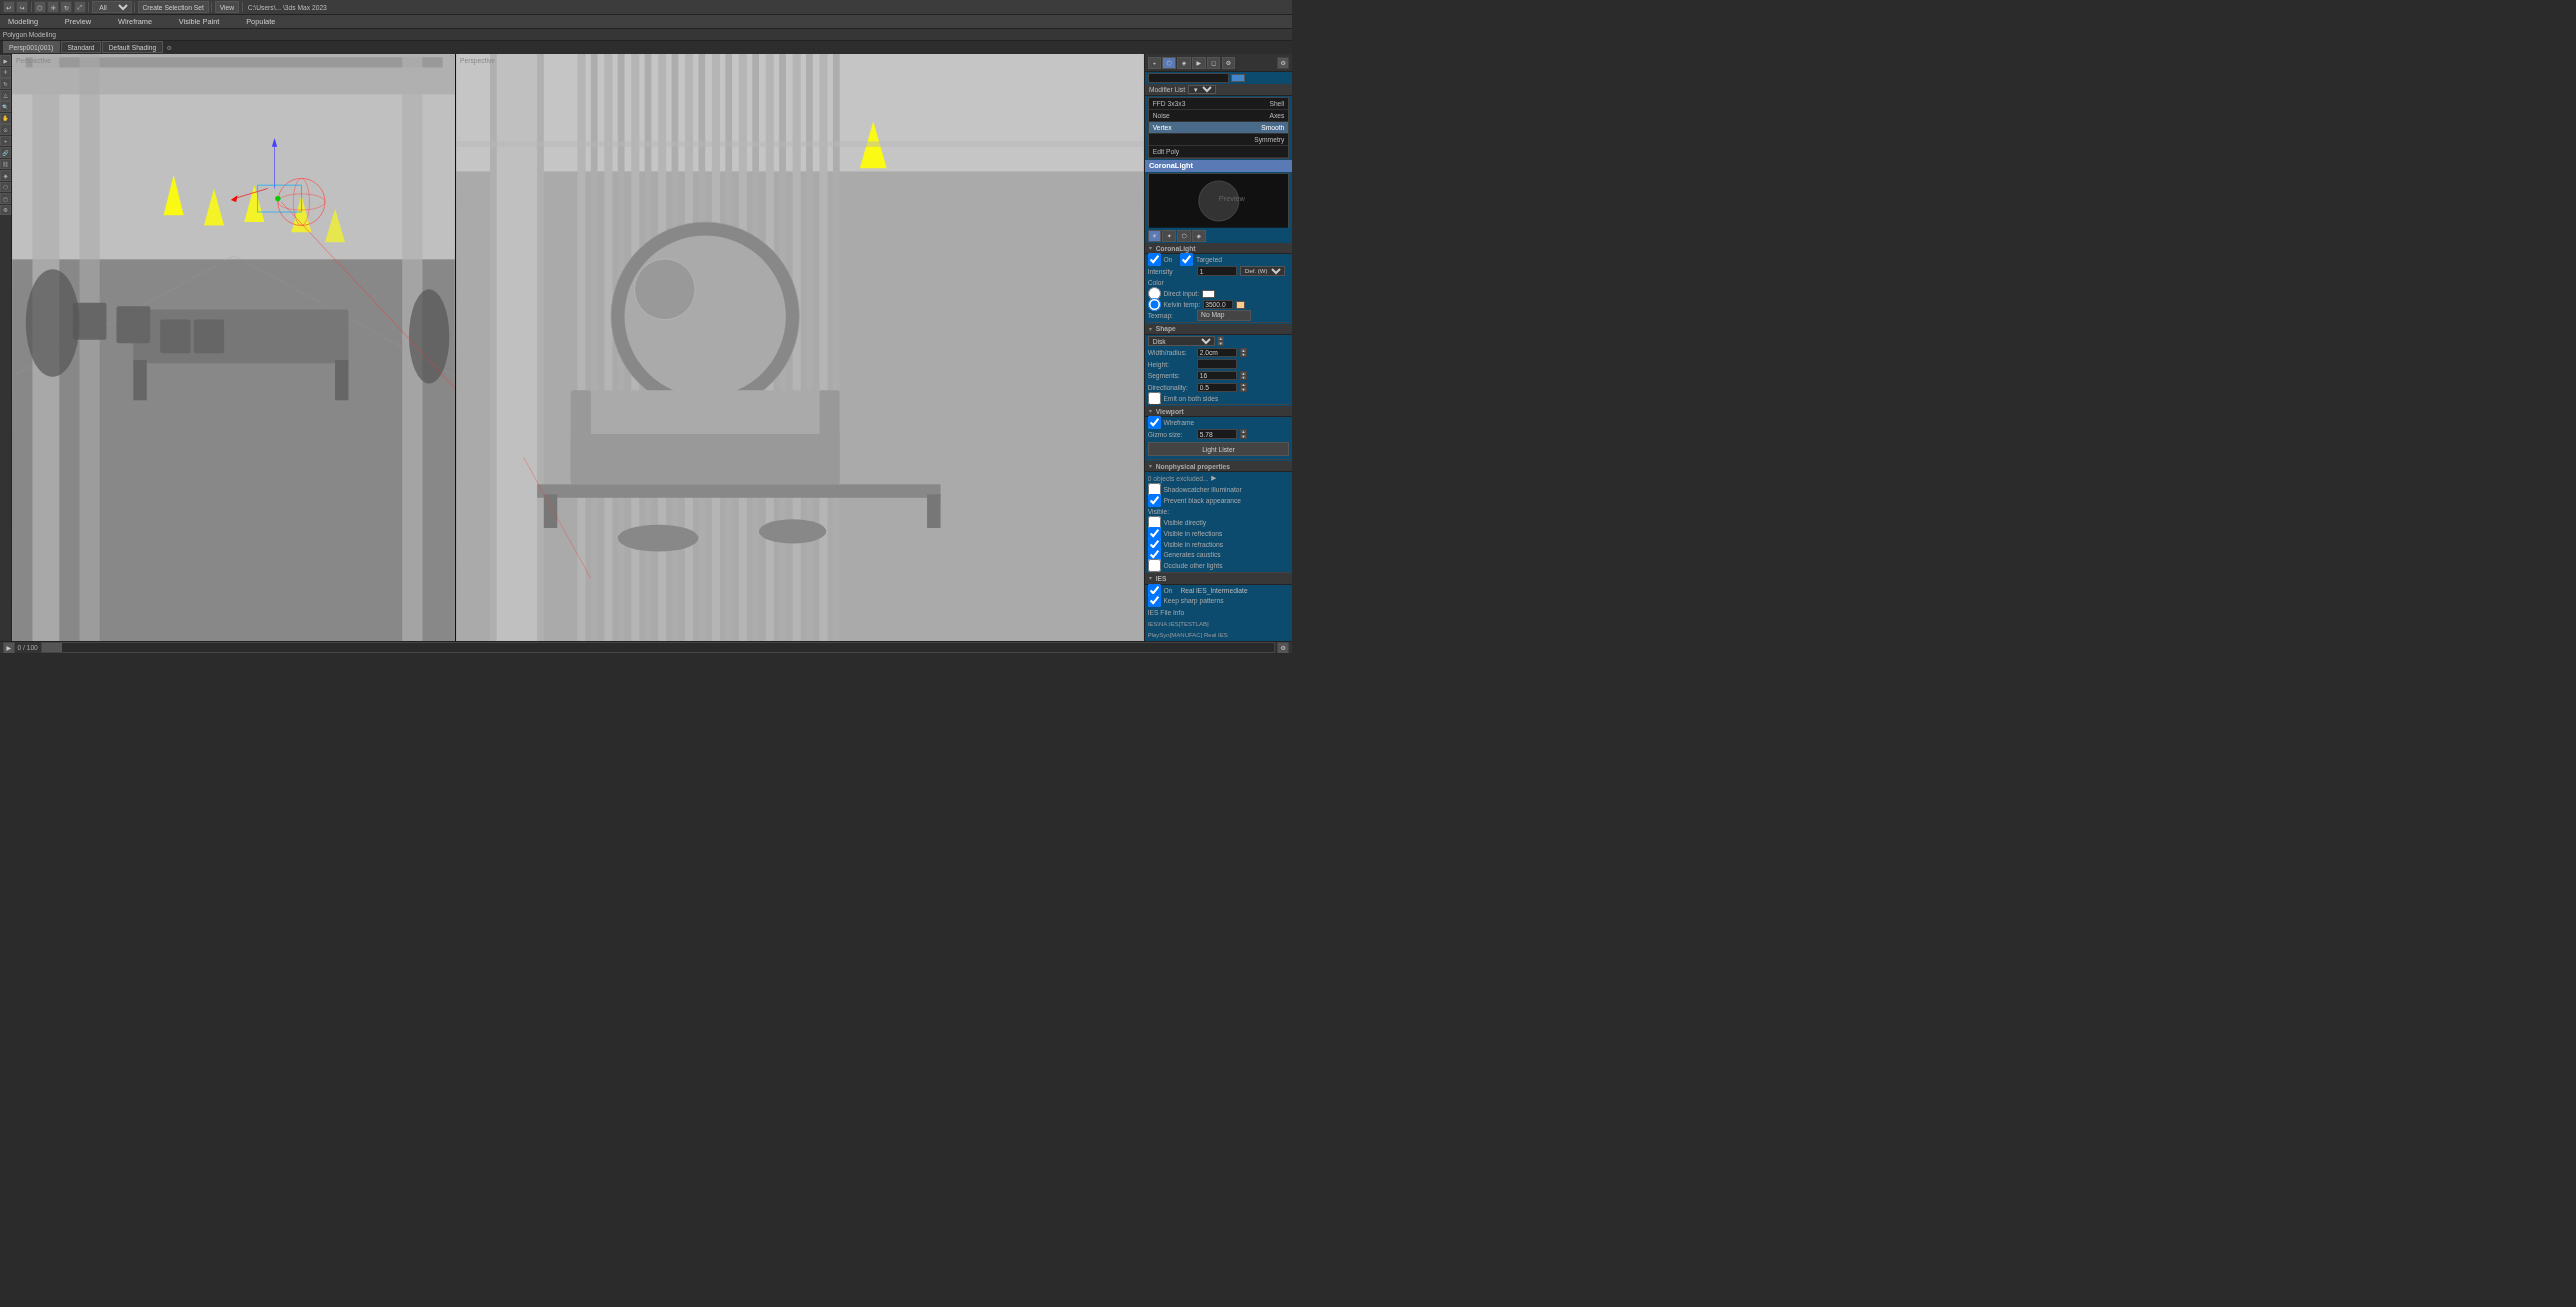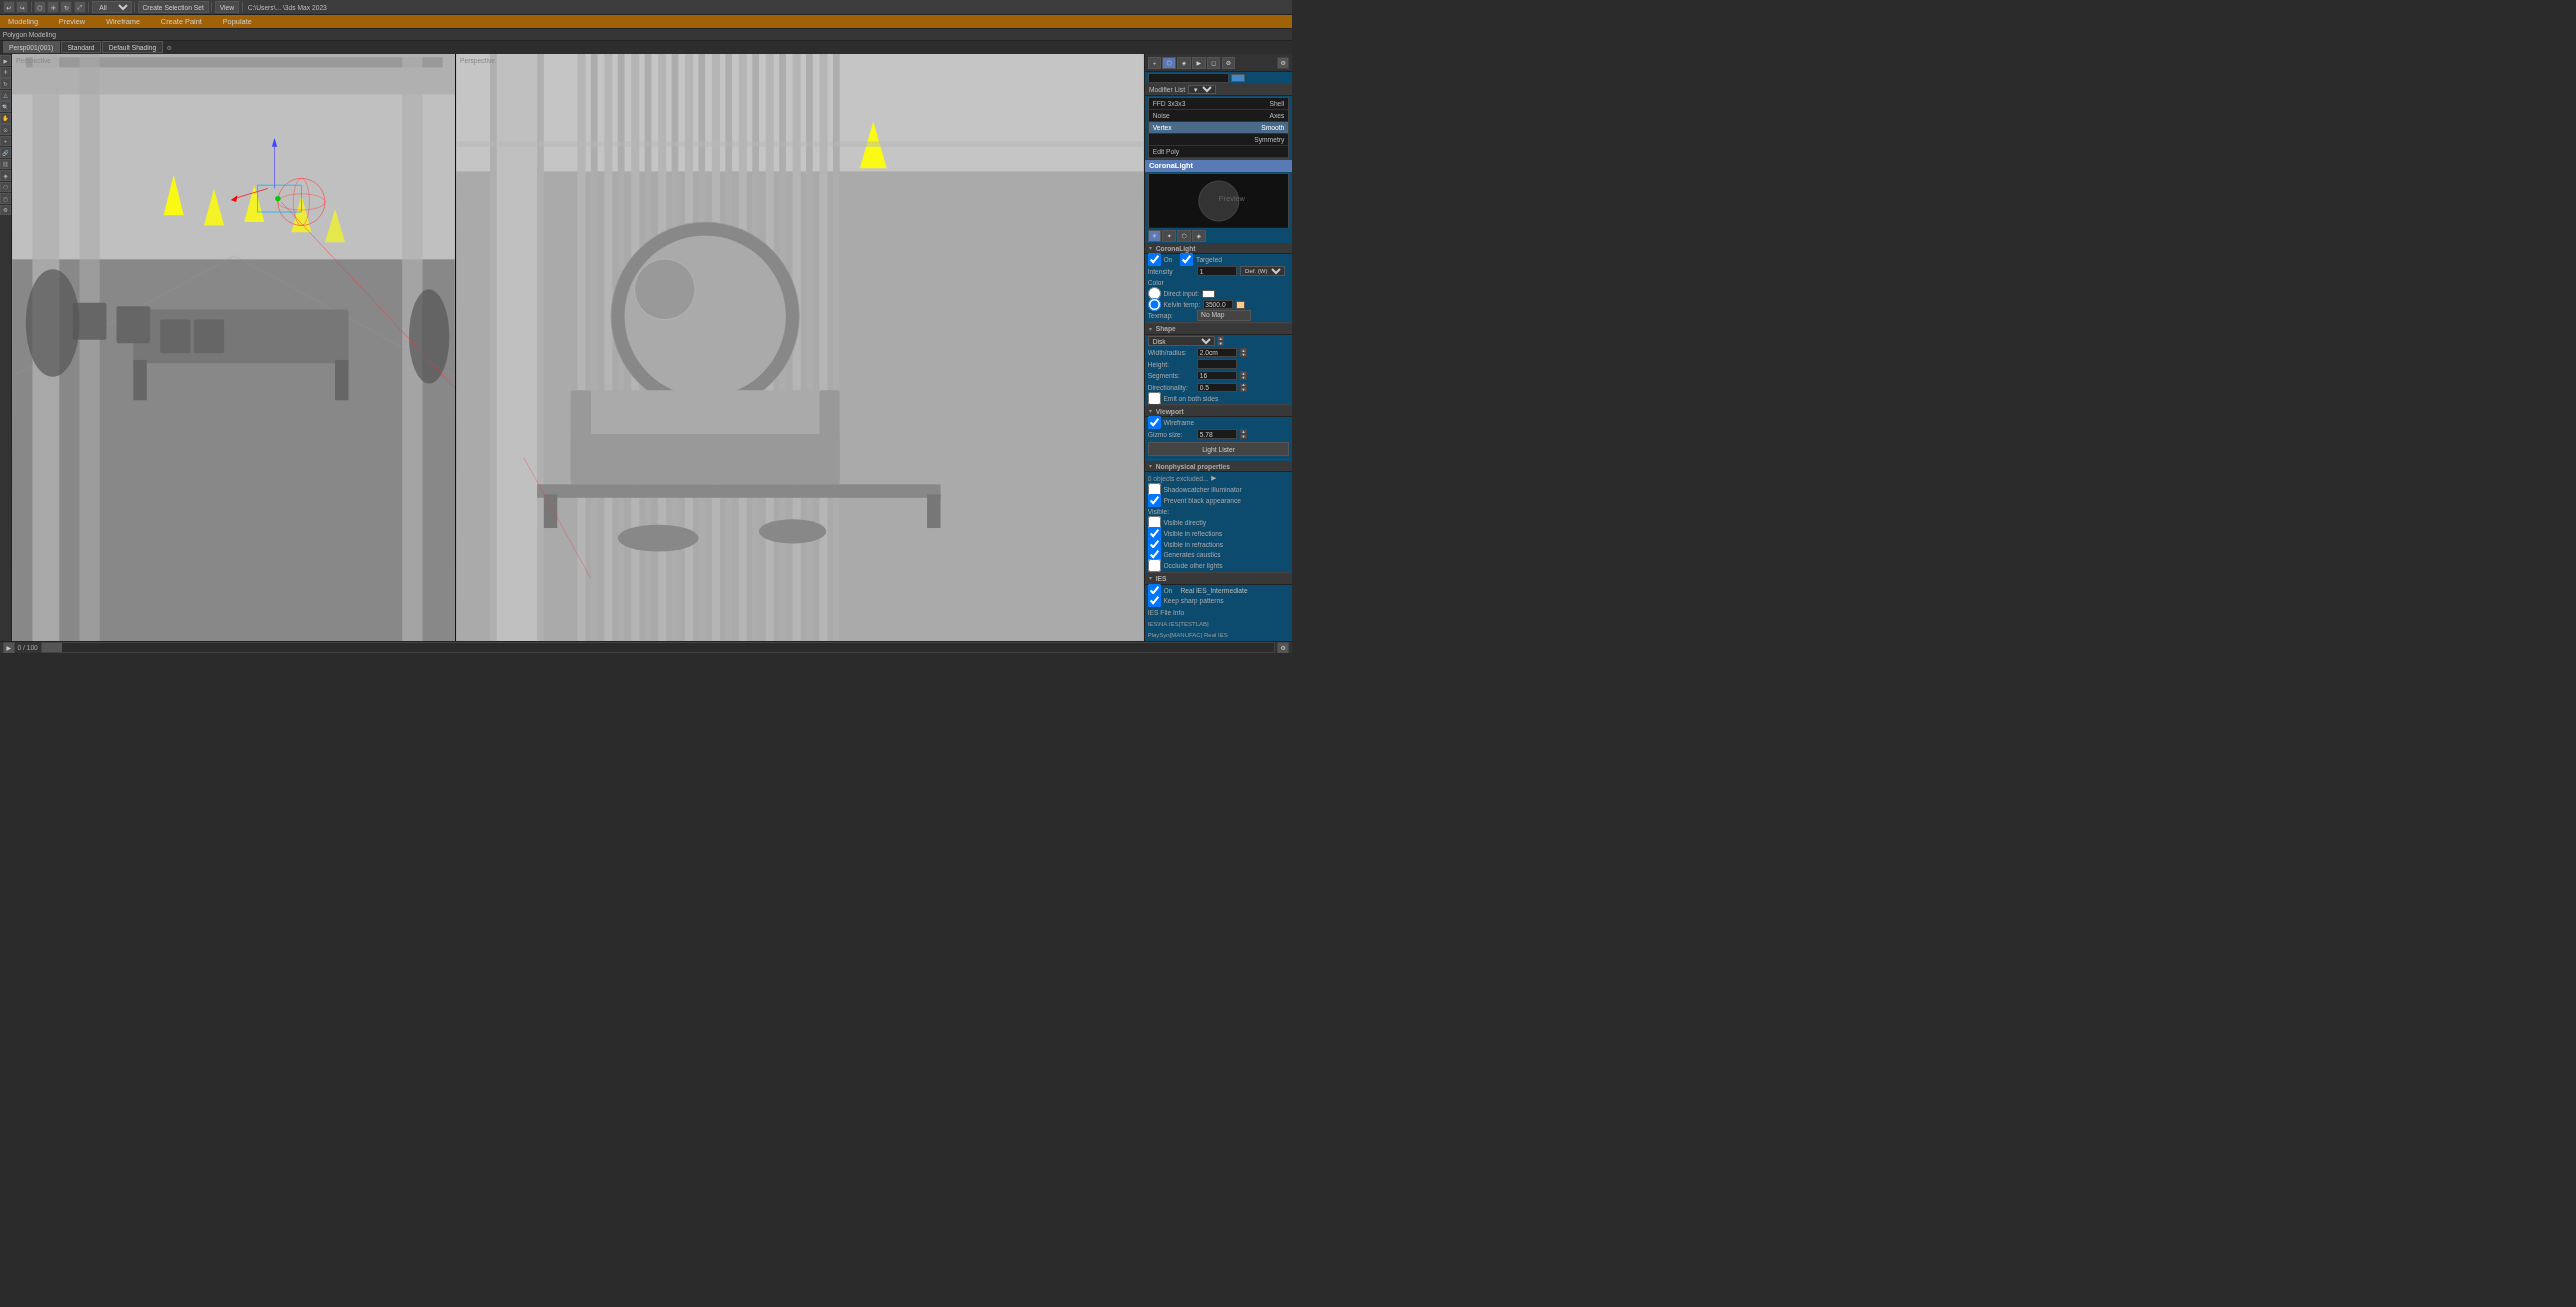--- a/index.html
+++ b/index.html
@@ -61,26 +61,26 @@
       padding: 0 4px;
       cursor: pointer;
       display: inline-flex;
       align-items: center;
     }
 
     
     .menu-bar {
       width: 100%;
       height: 13.5px;
-      background: #a16207;
+      background: #404040;
       border-bottom: 0.7px solid #222;
       display: flex;
       align-items: center;
       padding: 0 2.7px;
-      gap: 10px;
+      gap: 16px;
     }
     .menu-item {
       padding: 0 5.4px;
       height: 13.5px;
       display: flex;
       align-items: center;
       font-size: 7.4px;
       color: #ccc;
       cursor: pointer;
     }
@@ -463,21 +463,21 @@
   <div class="toolbar-separator"></div>
   <div class="toolbar-btn">View</div>
   <div class="toolbar-separator"></div>
   <span style="font-size:6.7px;color:#bbb;padding:0 2.7px;">C:\Users\... \3ds Max 2023</span>
 </div>
 
 <div class="menu-bar">
   <div class="menu-item">Modeling</div>
   <div class="menu-item">Preview</div>
   <div class="menu-item">Wireframe</div>
-  <div class="menu-item">Create Paint</div>
+  <div class="menu-item">Visible Paint</div>
   <div class="menu-item">Populate</div>
 </div>
 
 <div class="secondary-toolbar">
   <span>Polygon Modeling</span>
 </div>
 
 <div class="viewport-tabs">
   <div class="viewport-tab active">Persp001(001)</div>
   <div class="viewport-tab">Standard</div>

